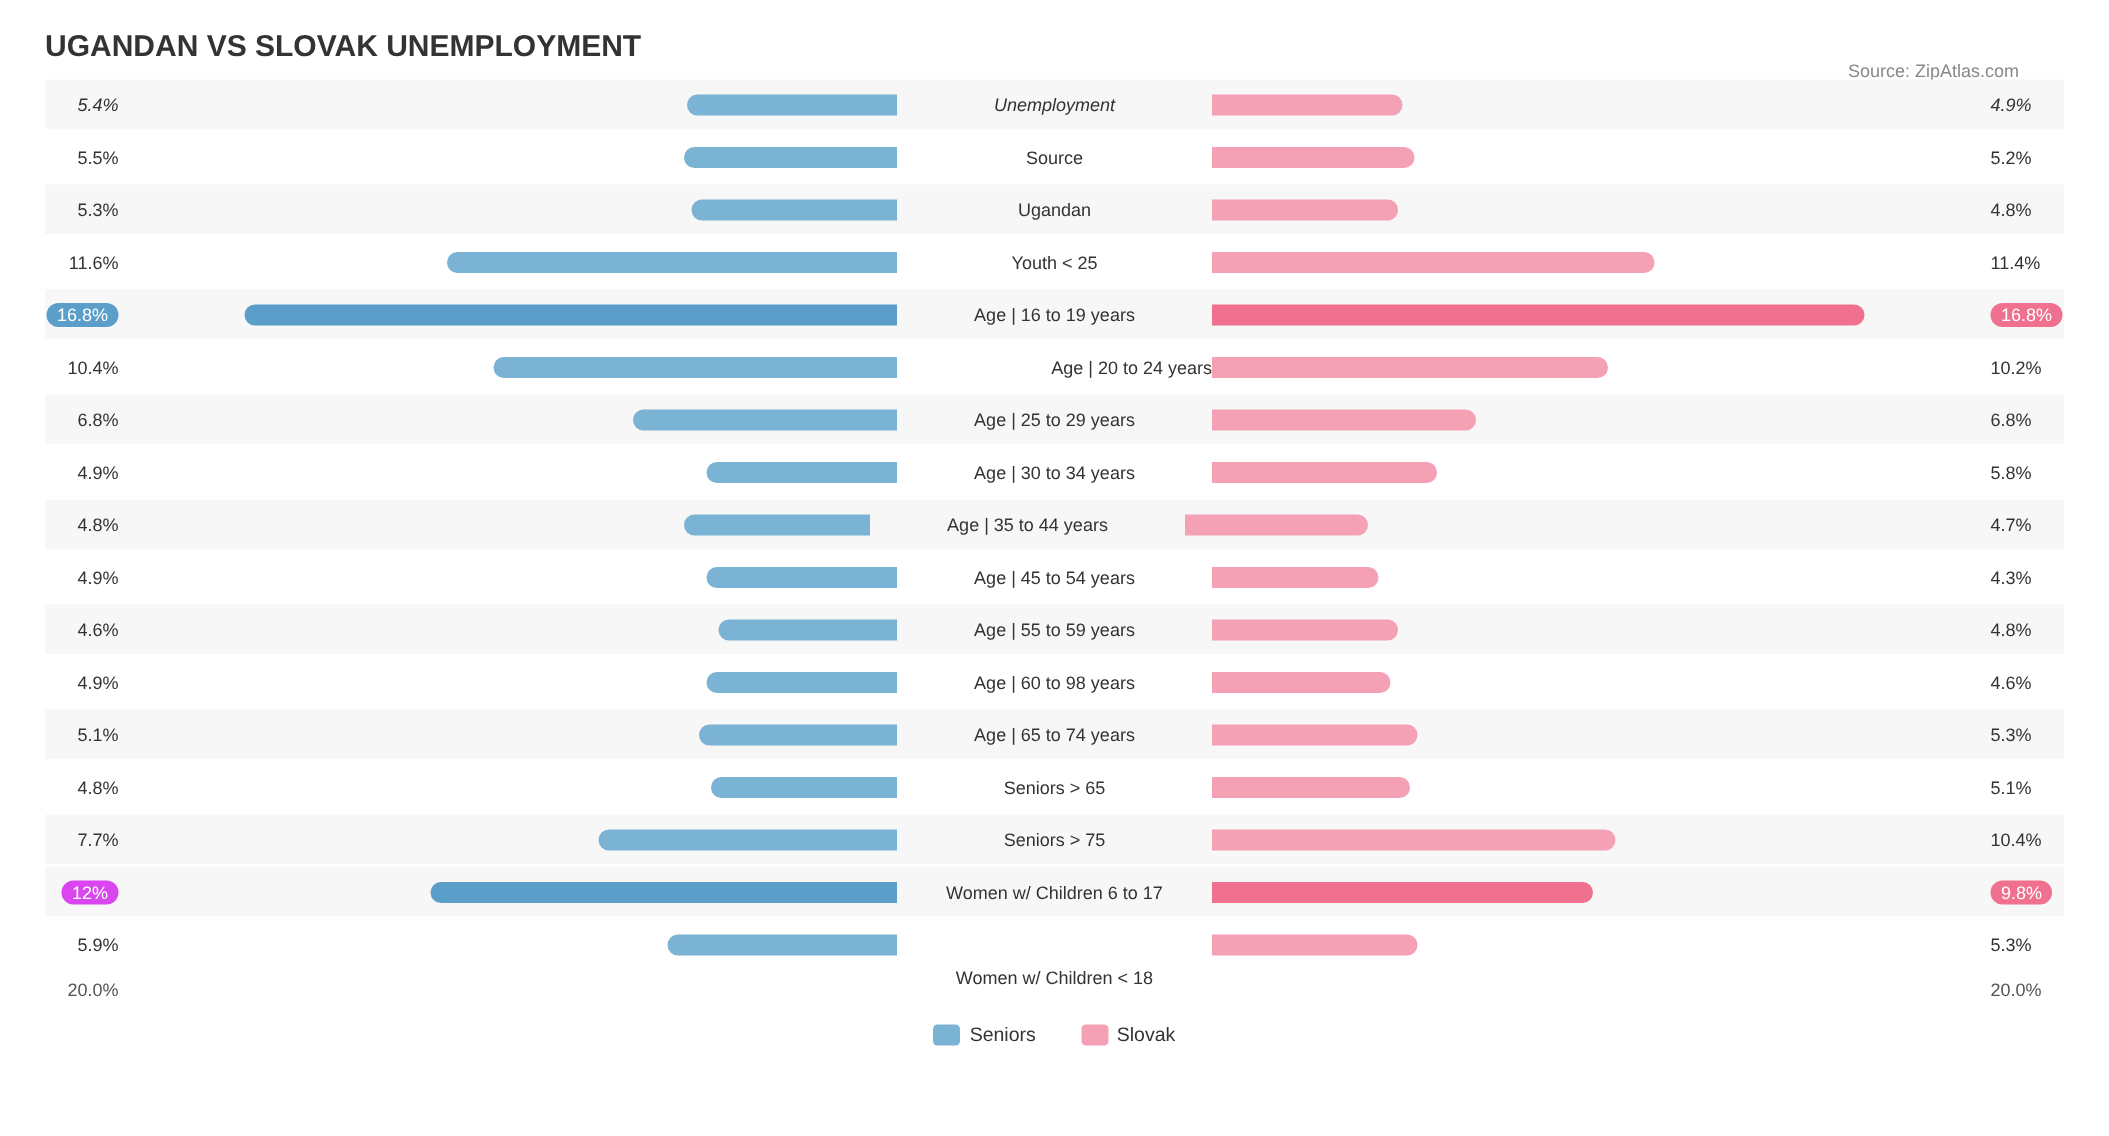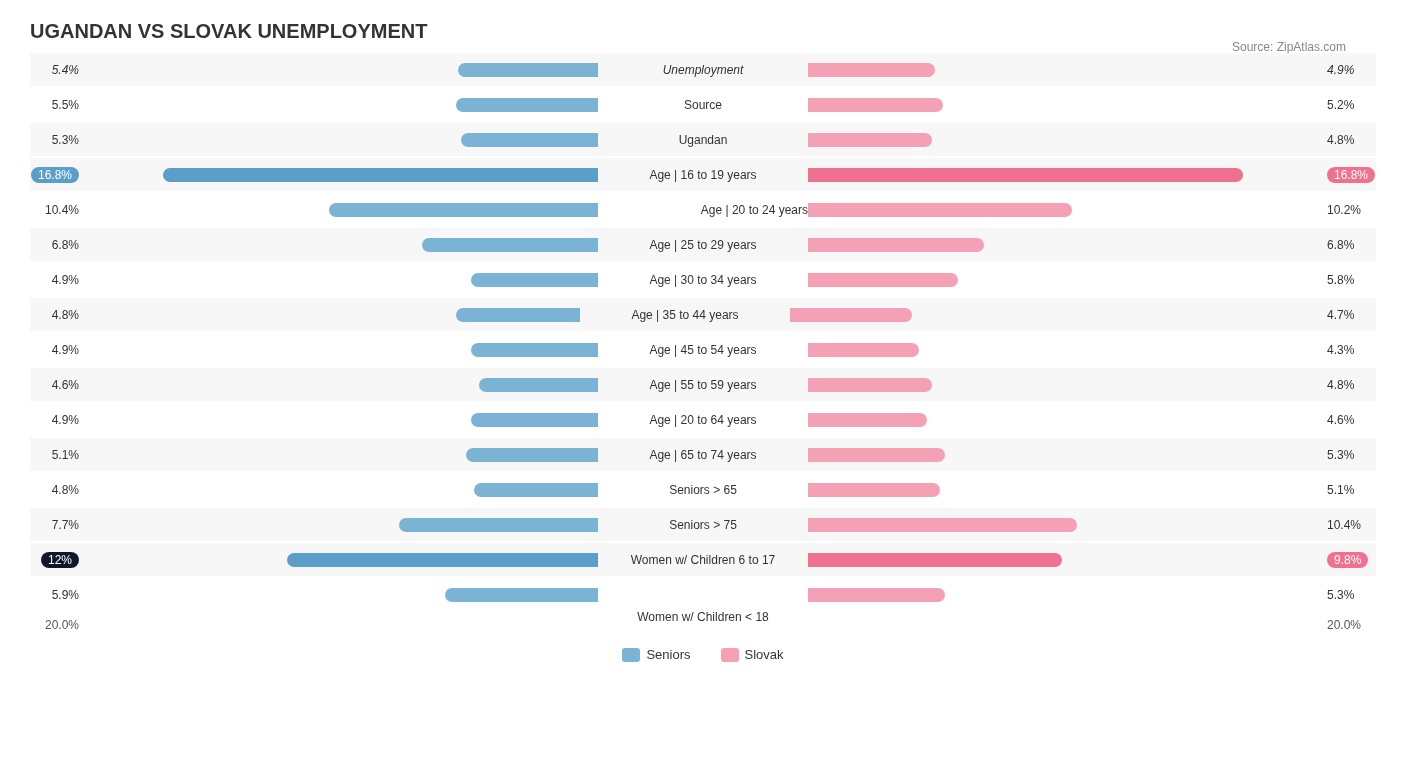--- a/index.html
+++ b/index.html
@@ -186,20 +186,33 @@
           <div class="half-left" style="flex: 1 1 0%; display: flex; justify-content: flex-end; align-items: center; height: 100%;">
             <div class="bar-left" style="width: 137px; height: 14px; background: rgb(122, 179, 212); border-radius: 7px 0px 0px 7px;"></div>
           </div>
           <div class="label-center-wrap" style="width: 210px; flex-shrink: 0; text-align: center; font-size: 12px; color: rgb(51, 51, 51); white-space: nowrap; z-index: 2;">Ugandan</div>
           <div class="half-right" style="flex: 1 1 0%; display: flex; justify-content: flex-start; align-items: center; height: 100%;">
             <div class="bar-right" style="width: 124px; height: 14px; background: rgb(244, 160, 181); border-radius: 0px 7px 7px 0px;"></div>
           </div>
         </div>
         <div class="right-value" style="font-size: 12px;">4.8%</div>
       </div>
+      <div class="row" style="background: rgb(255, 255, 255); display: flex; align-items: center; height: 33px;">
+        <div class="left-value" style="font-size: 12px;">11.6%</div>
+        <div class="bars-wrapper" style="flex: 1 1 0%; display: flex; align-items: center; height: 100%;">
+          <div class="half-left" style="flex: 1 1 0%; display: flex; justify-content: flex-end; align-items: center; height: 100%;">
+            <div class="bar-left" style="width: 300px; height: 14px; background: rgb(122, 179, 212); border-radius: 7px 0px 0px 7px;"></div>
+          </div>
+          <div class="label-center-wrap" style="width: 210px; flex-shrink: 0; text-align: center; font-size: 12px; color: rgb(51, 51, 51); white-space: nowrap; z-index: 2;">Youth &lt; 25</div>
+          <div class="half-right" style="flex: 1 1 0%; display: flex; justify-content: flex-start; align-items: center; height: 100%;">
+            <div class="bar-right" style="width: 295px; height: 14px; background: rgb(244, 160, 181); border-radius: 0px 7px 7px 0px;"></div>
+          </div>
+        </div>
+        <div class="right-value" style="font-size: 12px;">11.4%</div>
+      </div>
       <div class="row" style="background: rgb(247, 247, 247); display: flex; align-items: center; height: 33px;">
         <div class="left-value"><span style="background:#5b9ec9;color:#fff;border-radius:12px;padding:1px 7px;font-size:12px;">16.8%</span></div>
         <div class="bars-wrapper" style="flex: 1 1 0%; display: flex; align-items: center; height: 100%;">
           <div class="half-left" style="flex: 1 1 0%; display: flex; justify-content: flex-end; align-items: center; height: 100%;">
             <div class="bar-left" style="width: 435px; height: 14px; background: rgb(91, 158, 201); border-radius: 7px 0px 0px 7px;"></div>
           </div>
           <div class="label-center-wrap" style="width: 210px; flex-shrink: 0; text-align: center; font-size: 12px; color: rgb(51, 51, 51); white-space: nowrap; z-index: 2;">Age | 16 to 19 years</div>
           <div class="half-right" style="flex: 1 1 0%; display: flex; justify-content: flex-start; align-items: center; height: 100%;">
             <div class="bar-right" style="width: 435px; height: 14px; background: rgb(240, 112, 144); border-radius: 0px 7px 7px 0px;"></div>
           </div>
@@ -283,21 +296,21 @@
           </div>
         </div>
         <div class="right-value" style="font-size: 12px;">4.8%</div>
       </div>
       <div class="row" style="background: rgb(255, 255, 255); display: flex; align-items: center; height: 33px;">
         <div class="left-value" style="font-size: 12px;">4.9%</div>
         <div class="bars-wrapper" style="flex: 1 1 0%; display: flex; align-items: center; height: 100%;">
           <div class="half-left" style="flex: 1 1 0%; display: flex; justify-content: flex-end; align-items: center; height: 100%;">
             <div class="bar-left" style="width: 127px; height: 14px; background: rgb(122, 179, 212); border-radius: 7px 0px 0px 7px;"></div>
           </div>
-          <div class="label-center-wrap" style="width: 210px; flex-shrink: 0; text-align: center; font-size: 12px; color: rgb(51, 51, 51); white-space: nowrap; z-index: 2;">Age | 20 to 64 years</div>
+          <div class="label-center-wrap" style="width: 210px; flex-shrink: 0; text-align: center; font-size: 12px; color: rgb(51, 51, 51); white-space: nowrap; z-index: 2;">Age | 60 to 98 years</div>
           <div class="half-right" style="flex: 1 1 0%; display: flex; justify-content: flex-start; align-items: center; height: 100%;">
             <div class="bar-right" style="width: 119px; height: 14px; background: rgb(244, 160, 181); border-radius: 0px 7px 7px 0px;"></div>
           </div>
         </div>
         <div class="right-value" style="font-size: 12px;">4.6%</div>
       </div>
       <div class="row" style="background: rgb(247, 247, 247); display: flex; align-items: center; height: 33px;">
         <div class="left-value" style="font-size: 12px;">5.1%</div>
         <div class="bars-wrapper" style="flex: 1 1 0%; display: flex; align-items: center; height: 100%;">
           <div class="half-left" style="flex: 1 1 0%; display: flex; justify-content: flex-end; align-items: center; height: 100%;">
@@ -330,21 +343,21 @@
             <div class="bar-left" style="width: 199px; height: 14px; background: rgb(122, 179, 212); border-radius: 7px 0px 0px 7px;"></div>
           </div>
           <div class="label-center-wrap" style="width: 210px; flex-shrink: 0; text-align: center; font-size: 12px; color: rgb(51, 51, 51); white-space: nowrap; z-index: 2;">Seniors &gt; 75</div>
           <div class="half-right" style="flex: 1 1 0%; display: flex; justify-content: flex-start; align-items: center; height: 100%;">
             <div class="bar-right" style="width: 269px; height: 14px; background: rgb(244, 160, 181); border-radius: 0px 7px 7px 0px;"></div>
           </div>
         </div>
         <div class="right-value" style="font-size: 12px;">10.4%</div>
       </div>
       <div class="row" style="background: rgb(247, 247, 247); display: flex; align-items: center; height: 33px;">
-        <div class="left-value"><span style="background:#0f172a;color:#fff;border-radius:12px;padding:1px 7px;font-size:12px;">12%</span></div>
+        <div class="left-value"><span style="background:#d946ef;color:#fff;border-radius:12px;padding:1px 7px;font-size:12px;">12%</span></div>
         <div class="bars-wrapper" style="flex: 1 1 0%; display: flex; align-items: center; height: 100%;">
           <div class="half-left" style="flex: 1 1 0%; display: flex; justify-content: flex-end; align-items: center; height: 100%;">
             <div class="bar-left" style="width: 311px; height: 14px; background: rgb(91, 158, 201); border-radius: 7px 0px 0px 7px;"></div>
           </div>
           <div class="label-center-wrap" style="width: 210px; flex-shrink: 0; text-align: center; font-size: 12px; color: rgb(51, 51, 51); white-space: nowrap; z-index: 2;">Women w/ Children 6 to 17</div>
           <div class="half-right" style="flex: 1 1 0%; display: flex; justify-content: flex-start; align-items: center; height: 100%;">
             <div class="bar-right" style="width: 254px; height: 14px; background: rgb(240, 112, 144); border-radius: 0px 7px 7px 0px;"></div>
           </div>
         </div>
         <div class="right-value"><span style="background:#f07090;color:#fff;border-radius:12px;padding:1px 7px;font-size:12px;">9.8%</span></div>

